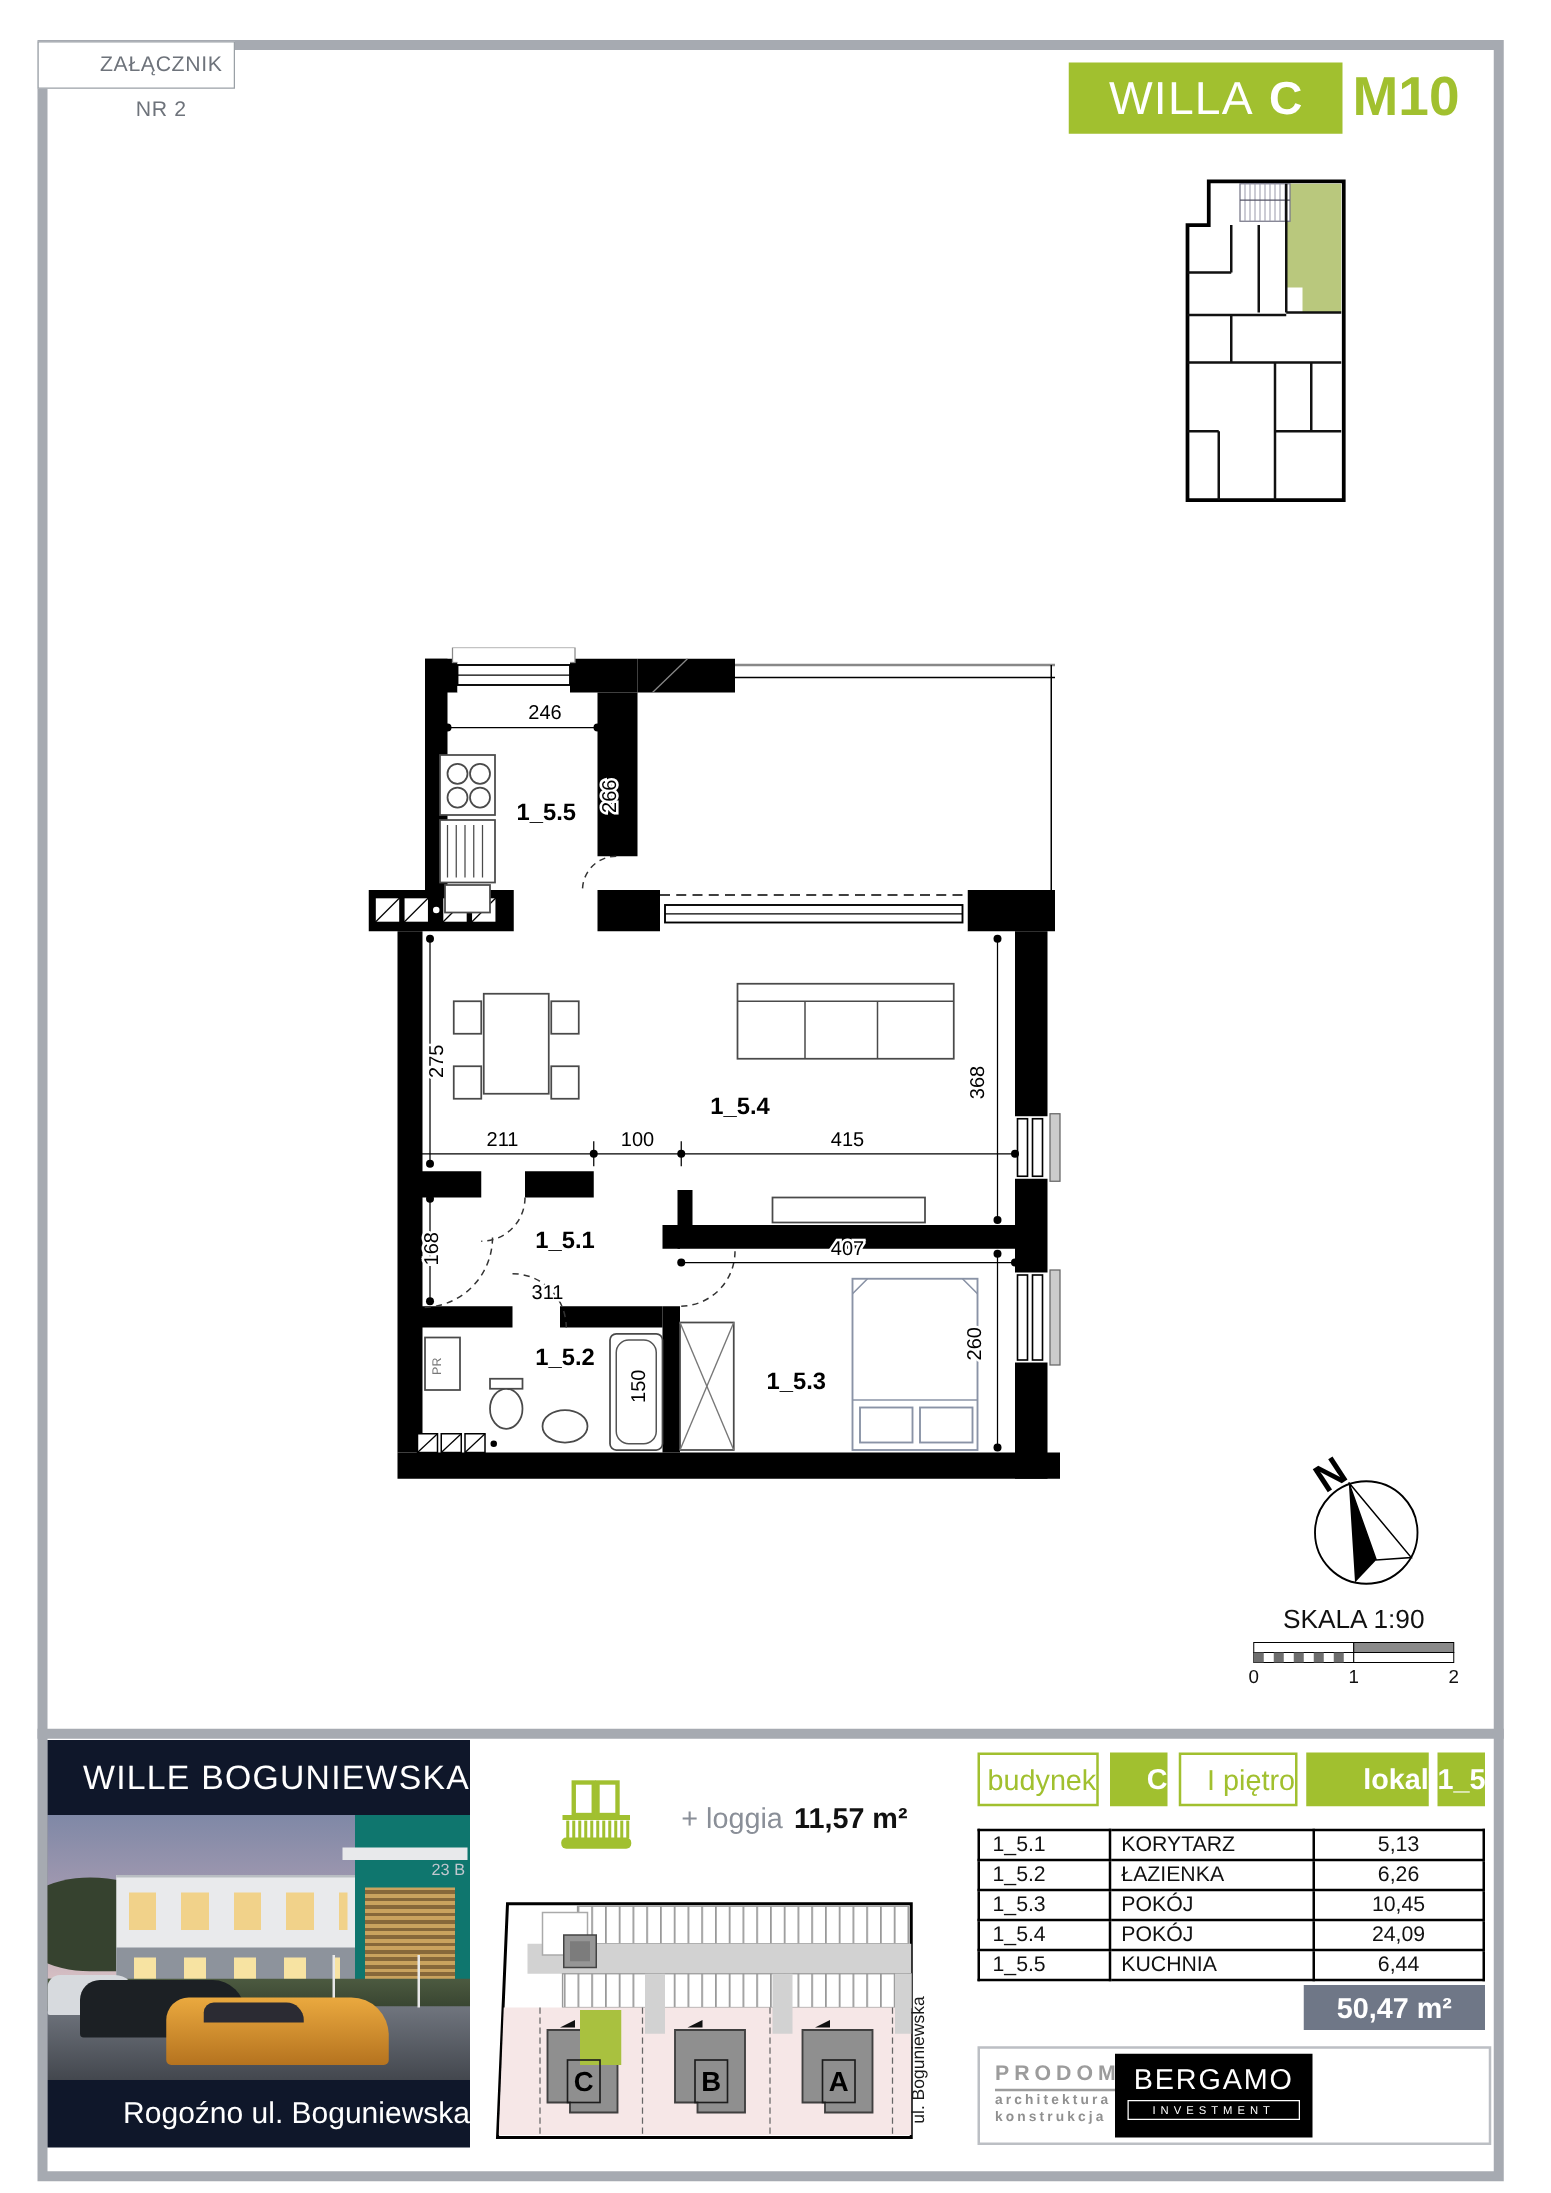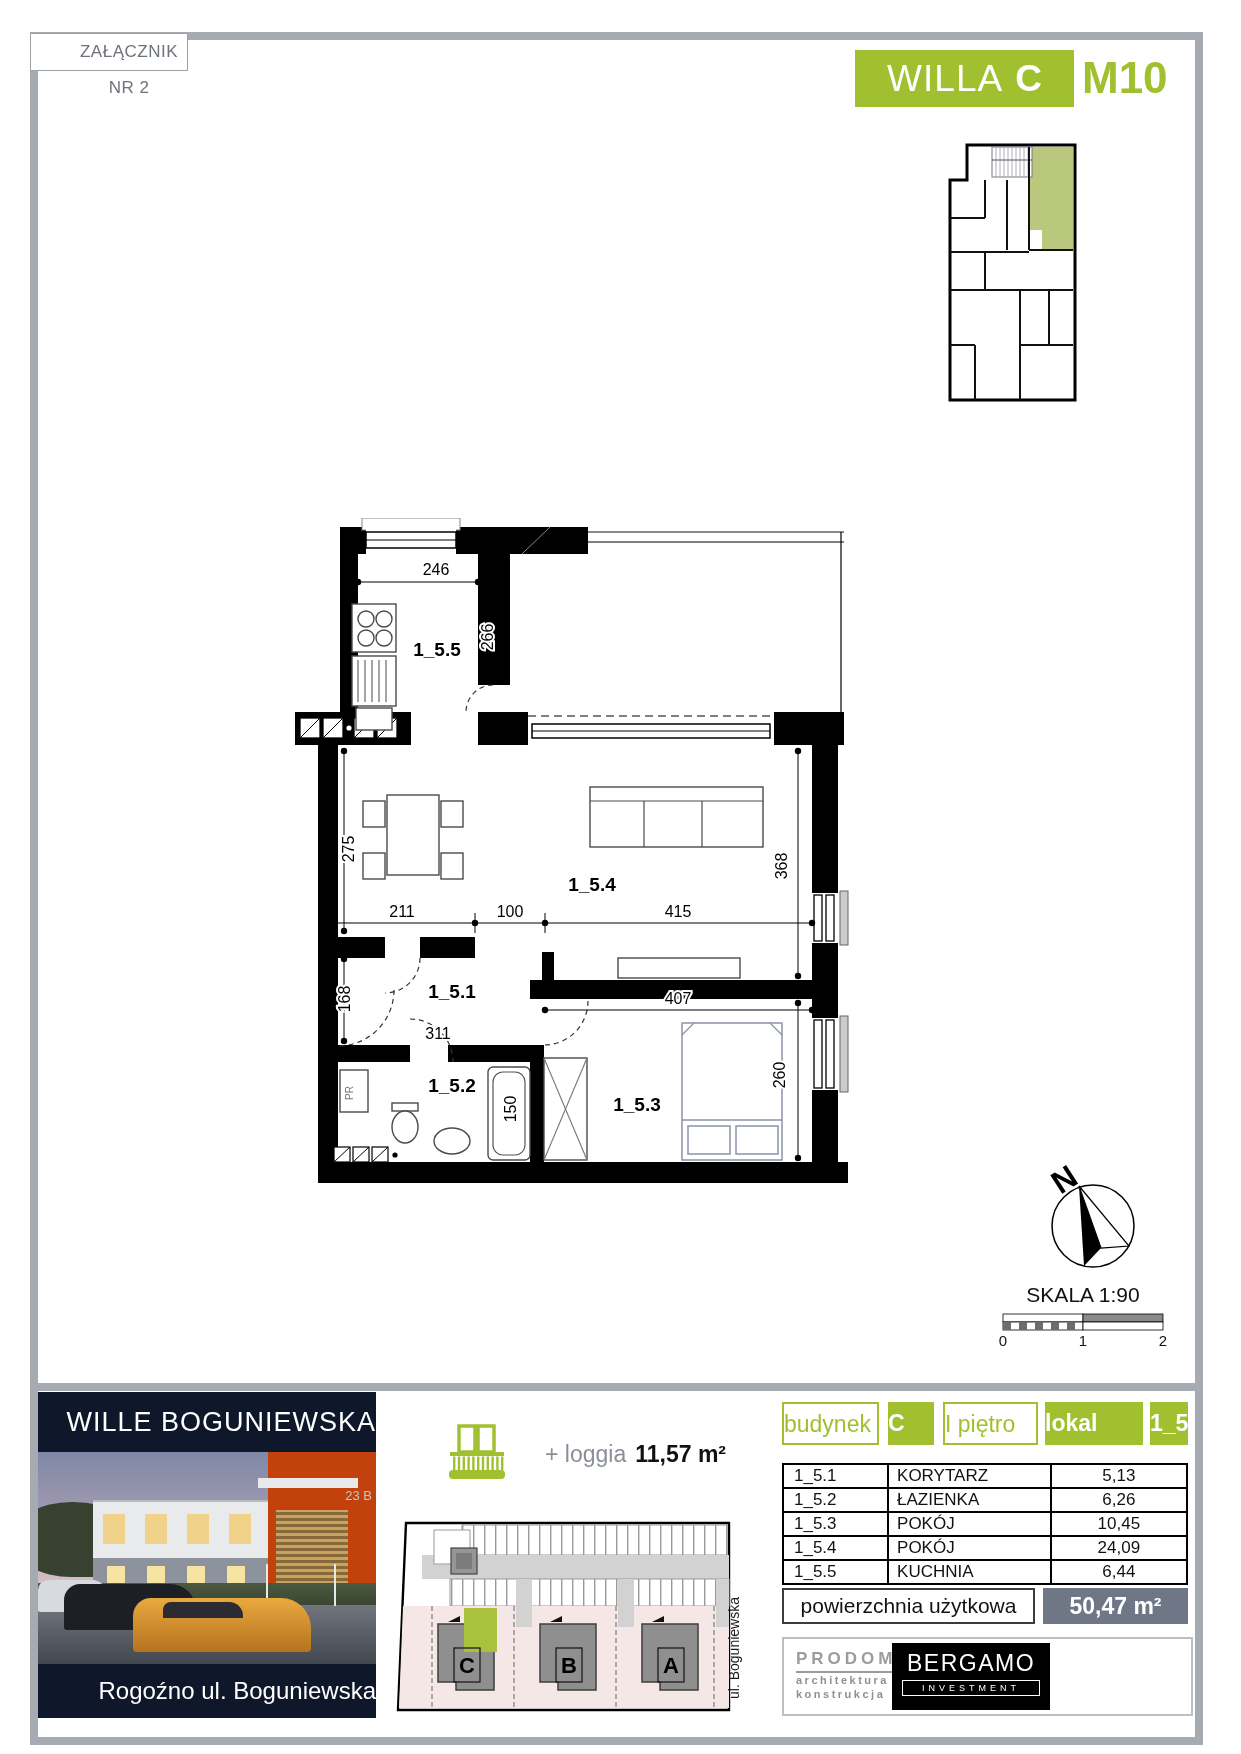--- a/index.html
+++ b/index.html
@@ -31,37 +31,37 @@
   #banner-addr{left:38px;top:1664px;width:338px;height:54px;font-size:24px;line-height:54px;}
   #photo{left:38px;top:1452px;width:338px;height:212px;overflow:hidden;background:#5a5f6e;}
   #photo .p{position:absolute;}
   .ph-sky{left:0;top:0;right:0;height:62%;background:linear-gradient(180deg,#7f88a6,#a89cb2 55%,#c7b3bd 85%,#d6bfc3);}
   .ph-tree1{left:-25px;top:50px;width:130px;height:75px;background:#36422f;border-radius:50% 60% 40% 50%;}
   .ph-tree2{left:150px;top:80px;width:60px;height:45px;background:#3d4a35;border-radius:50%;}
   .ph-bldg1{left:55px;top:48px;width:195px;height:98px;background:#e9eaec;box-shadow:0 2px 0 #b9bdc2 inset;}
   .ph-b1-win{left:10px;top:14px;width:175px;height:30px;background:repeating-linear-gradient(90deg,#f1d28a 0 22px,#e9eaec 22px 42px);}
   .ph-b1-low{left:0;bottom:0;width:100%;height:40px;background:#8d939c;}
   .ph-b1-lwin{left:14px;top:8px;width:165px;height:24px;background:repeating-linear-gradient(90deg,#f7e3a2 0 18px,#8d939c 18px 40px);}
-  .ph-bldg2{right:0;top:0;width:108px;height:162px;background:#c2410c;}
+  .ph-bldg2{right:0;top:0;width:92px;height:162px;background:#0f766e;}
   .ph-b2-balc{left:-10px;top:26px;width:100px;height:10px;background:#e8e9eb;}
   .ph-b2-slat{left:8px;top:58px;width:72px;height:74px;background:repeating-linear-gradient(0deg,#caa35e 0 3px,#87683a 3px 6px);}
   .ph-b2-sign{right:4px;top:36px;color:#c3c7cf;font-size:13px;}
   .ph-grass{left:0;right:0;bottom:26%;height:12%;background:linear-gradient(180deg,#4c5a40,#36422f);}
   .ph-road{left:0;right:0;bottom:0;height:28%;background:linear-gradient(180deg,#70757e,#43474e);}
   .ph-lamp{width:2px;height:42px;background:#e8e8e8;bottom:58px;}
   .ph-car-w{left:0;bottom:52px;width:70px;height:32px;background:#d7dade;border-radius:10px 16px 2px 2px;}
   .ph-car-b{left:26px;bottom:34px;width:132px;height:46px;background:#1c2024;border-radius:16px 26px 3px 3px;}
   .ph-car-o{left:95px;bottom:12px;width:178px;height:54px;background:linear-gradient(180deg,#eaa93f,#b5731f);border-radius:18px 30px 4px 4px;}
   .ph-car-o .glass{position:absolute;left:30px;top:4px;width:80px;height:16px;background:#2b2b33;border-radius:8px 14px 0 0;}
   
   #loggia-row{left:545px;top:1424px;height:60px;display:flex;align-items:center;gap:9px;}
   #loggia-label{color:#8a8f98;font-size:23px;}
   #loggia-area{color:#111;font-size:23px;font-weight:700;}
   
-  .tagbox{position:absolute;top:1402px;height:43px;box-sizing:border-box;text-align:left;font-size:23px;line-height:40px;}
+  .tagbox{position:absolute;top:1402px;height:43px;box-sizing:border-box;text-align:right;font-size:23px;line-height:40px;}
   .tag-outline{border:2px solid #a1c02f;color:#a1c02f;background:#fff;}
   .tag-solid{background:#a1c02f;color:#fff;font-weight:700;line-height:43px;}
   #rooms-table{left:782px;top:1463px;width:406px;border-collapse:collapse;background:#fff;}
   #rooms-table td{border:2px solid #000;font-size:17px;height:18px;padding:1px 4px;color:#111;}
   #rooms-table td.c1{width:95px;padding-left:10px;}
   #rooms-table td.c2{width:156px;padding-left:8px;}
   #rooms-table td.c3{width:137px;text-align:center;}
   #total-label{left:782px;top:1588px;width:253px;height:36px;border:2px solid #3c3c3c;box-sizing:border-box;
      font-size:21px;line-height:32px;text-align:center;color:#111;background:#fff;}
   #total-value{left:1043px;top:1588px;width:145px;height:36px;background:#6f7787;color:#fff;
@@ -408,21 +408,20 @@
         <td class="c3">24,09</td>
       </tr>
       <tr>
         <td class="c1">1_5.5</td>
         <td class="c2">KUCHNIA</td>
         <td class="c3">6,44</td>
       </tr>
     </tbody>
   </table>
 
-  <div id="total-label" class="abs">powierzchnia użytkowa</div>
   <div id="total-value" class="abs">50,47 m²</div>
 
   <div id="footer-box" class="abs">
     <div id="studio">
       <span id="studio-name">PRODOM</span>
       <div class="studio-sub">architektura</div>
       <div class="studio-sub">konstrukcja</div>
     </div>
     <div id="brand-box">
       <div id="brand-name">BERGAMO</div>

